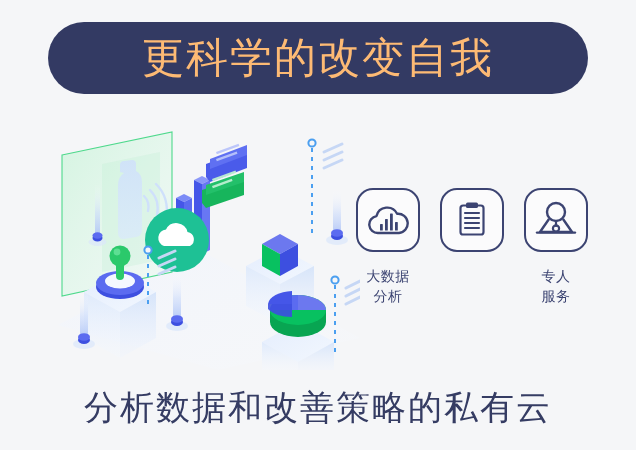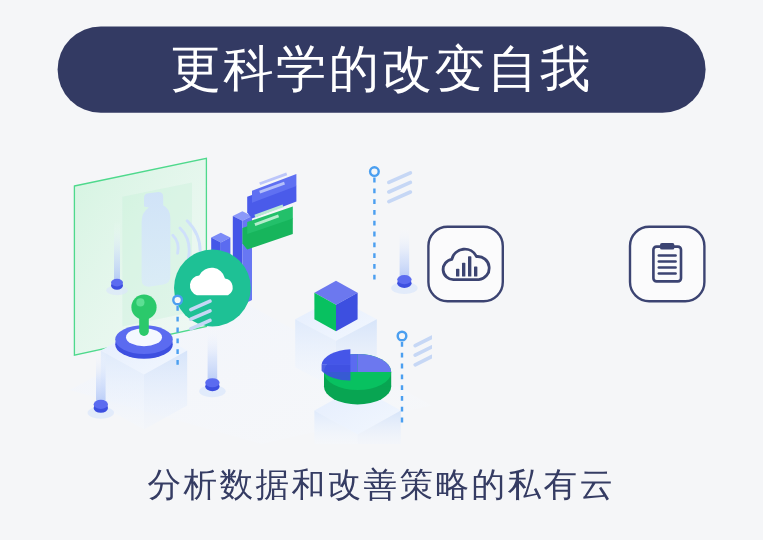--- a/index.html
+++ b/index.html
@@ -12,29 +12,29 @@
   }
   .page{position:absolute;inset:0;background:#f5f6f8;}
 
   
   .banner{
     position:absolute;left:48px;top:22px;width:540px;height:72px;
     background:#333a63;border-radius:36px;
     display:flex;align-items:center;justify-content:center;
   }
   .banner-title{
-    color:#ffffff;font-size:42px;line-height:1;letter-spacing:2px;
+    color:#fdba74;font-size:42px;line-height:1;letter-spacing:2px;
     font-weight:400;white-space:nowrap;
     font-family:"DejaVu Sans","Liberation Sans",sans-serif;
   }
 
   
   .tagline{
     position:absolute;left:0;right:0;top:385px;text-align:center;
-    color:#353c63;font-size:28px;letter-spacing:2px;white-space:nowrap;
+    color:#353c63;font-size:34px;letter-spacing:2px;white-space:nowrap;
     font-family:"DejaVu Sans","Liberation Sans",sans-serif;
   }
 
   
   .features{
     position:absolute;left:352px;top:188px;width:240px;height:148px;
     display:flex;justify-content:space-between;align-items:flex-start;
   }
   .feature{width:72px;display:flex;flex-direction:column;align-items:center;}
   .feature-badge{
@@ -265,38 +265,57 @@
       <div class="feature-badge">
         <svg width="42" height="34" viewBox="0 0 42 34">
           <path d="M11,30 a8.5,8.5 0 0 1 -1.5,-16.9 a11,11 0 0 1 20.6,-2.3 a8,8 0 0 1 1.9,19.2 z" fill="none" stroke="#3c4472" stroke-width="2.4" stroke-linejoin="round"></path>
           <g fill="#3c4472">
             <rect x="13" y="21" width="2.8" height="6.5" rx="0.6"></rect>
             <rect x="18" y="16" width="2.8" height="11.5" rx="0.6"></rect>
             <rect x="23" y="10.5" width="2.8" height="17" rx="0.6"></rect>
             <rect x="28" y="19" width="2.8" height="8.5" rx="0.6"></rect>
           </g>
         </svg>
+      </div>
+      <div class="feature-label">
+        <div>大数据</div>
+        <div>分析</div>
       </div>
     </div>
 
     <div class="feature">
       <div class="feature-badge">
         <svg width="40" height="40" viewBox="0 0 40 40">
           <rect x="8.5" y="5.5" width="23" height="29" rx="2.6" fill="none" stroke="#3c4472" stroke-width="2.2"></rect>
           <rect x="14" y="2.6" width="12" height="5.4" rx="1.6" fill="#3c4472"></rect>
           <g stroke="#3c4472" stroke-width="2.1" stroke-linecap="round">
             <line x1="13" y1="13" x2="27" y2="13"></line>
             <line x1="13" y1="18" x2="27" y2="18"></line>
             <line x1="13" y1="23" x2="27" y2="23"></line>
             <line x1="13" y1="28" x2="27" y2="28"></line>
           </g>
         </svg>
       </div>
       <div class="feature-label">
       </div>
     </div>
 
+    <div class="feature">
+      <div class="feature-badge">
+        <svg width="44" height="38" viewBox="0 0 44 38">
+          <circle cx="22" cy="11" r="9" fill="none" stroke="#3c4472" stroke-width="2.4"></circle>
+          <path d="M15,18 L6,31 L38,31 L29,18" fill="none" stroke="#3c4472" stroke-width="2.4" stroke-linejoin="round"></path>
+          <path d="M22,20 L22,25" stroke="#3c4472" stroke-width="2.2" stroke-linecap="round"></path>
+          <circle cx="22" cy="27.5" r="3.1" fill="none" stroke="#3c4472" stroke-width="2.2"></circle>
+          <line x1="3" y1="31.6" x2="41" y2="31.6" stroke="#3c4472" stroke-width="2.4" stroke-linecap="round"></line>
+        </svg>
+      </div>
+      <div class="feature-label">
+        <div>专人</div>
+        <div>服务</div>
+      </div>
+    </div>
 
   </div>
 
   <div class="tagline">分析数据和改善策略的私有云</div>
 
 </div>
 
 </body></html>

